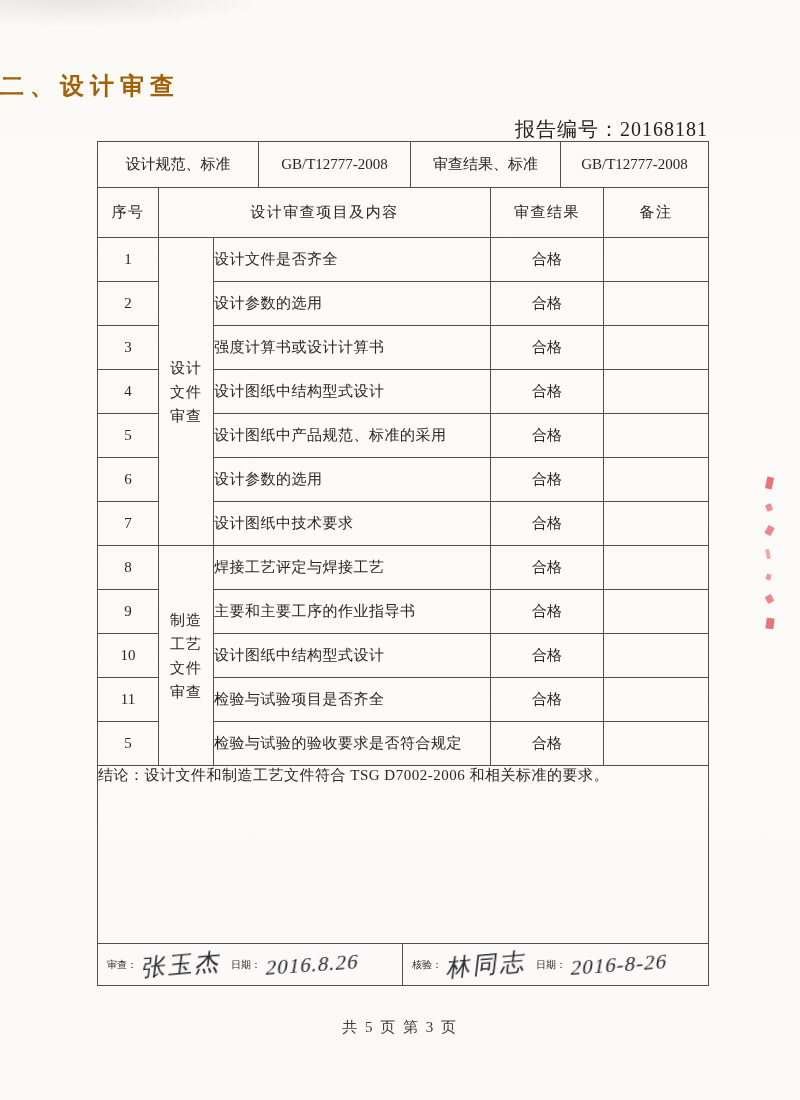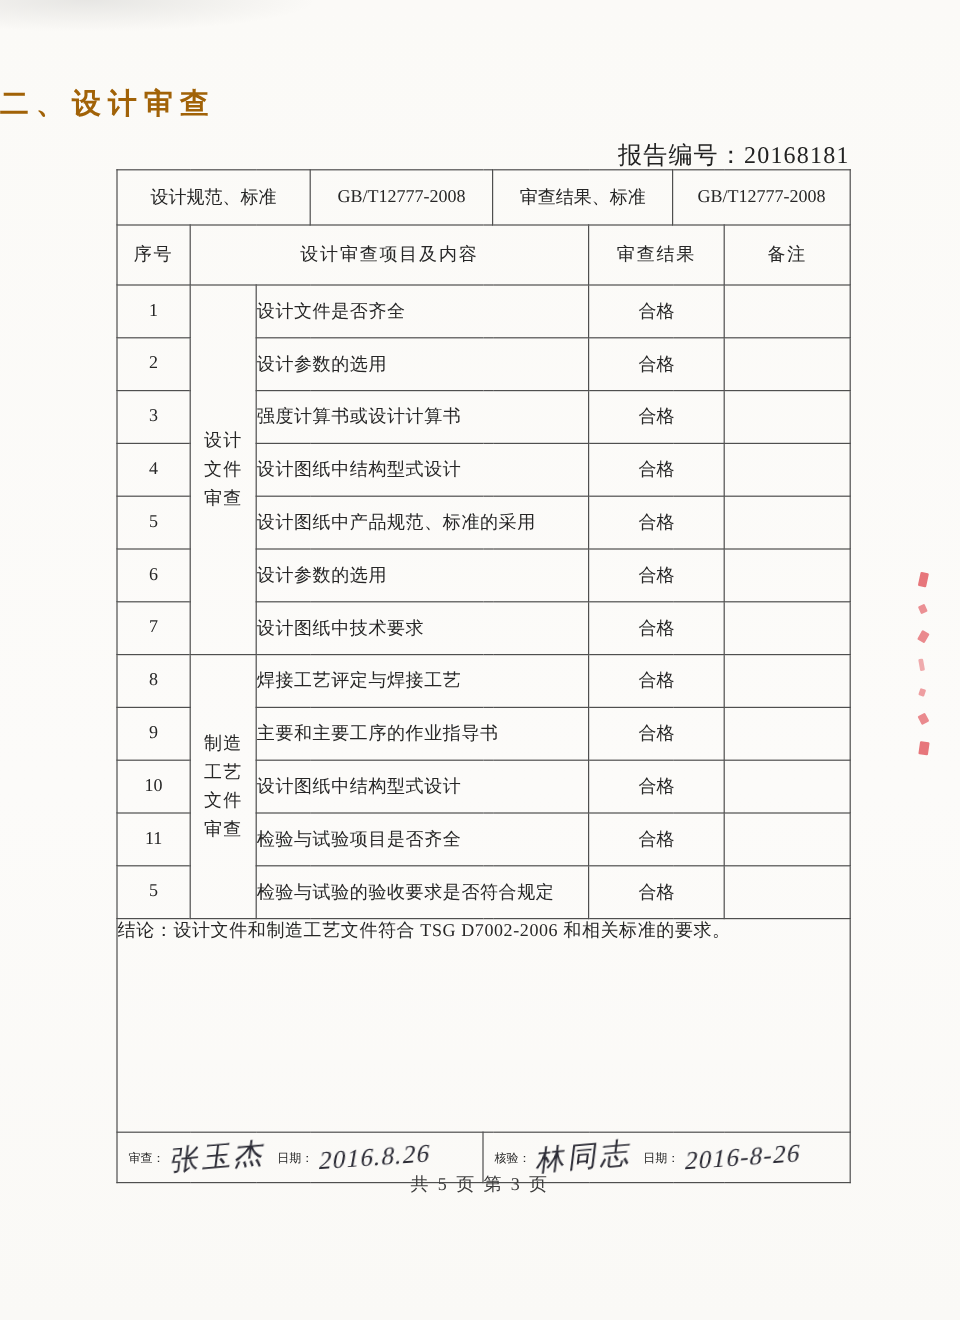--- a/index.html
+++ b/index.html
@@ -51,21 +51,21 @@
   .sign-label{font-size:10px;white-space:nowrap;}
   .hand{
     display:inline-block;font-size:24px;line-height:1;
     color:var(--ink,#2b2b35);
     transform:rotate(-5deg) skewX(-12deg);
     letter-spacing:3px;margin:0 8px 0 5px;white-space:nowrap;
     filter:blur(.2px);
   }
   .hand.date{font-size:21px;letter-spacing:1px;transform:rotate(-4deg) skewX(-14deg);}
   .footer{
-    position:absolute;top:978px;left:0;width:100%;text-align:center;
+    position:absolute;top:1018px;left:0;width:100%;text-align:center;
     font-size:15px;letter-spacing:2px;color:#3c3c3c;
   }
   .red-bleed{
     position:absolute;left:766px;top:477px;width:10px;height:152px;
     display:flex;flex-direction:column;justify-content:space-between;
     opacity:.8;filter:blur(.4px);pointer-events:none;
   }
   .red-bleed i{display:block;background:var(--accent,#e2555c);border-radius:1px;}
   .red-bleed i:nth-child(1){width:7px;height:12px;transform:rotate(12deg);}
   .red-bleed i:nth-child(2){width:6px;height:7px;transform:rotate(-24deg);opacity:.8;}

